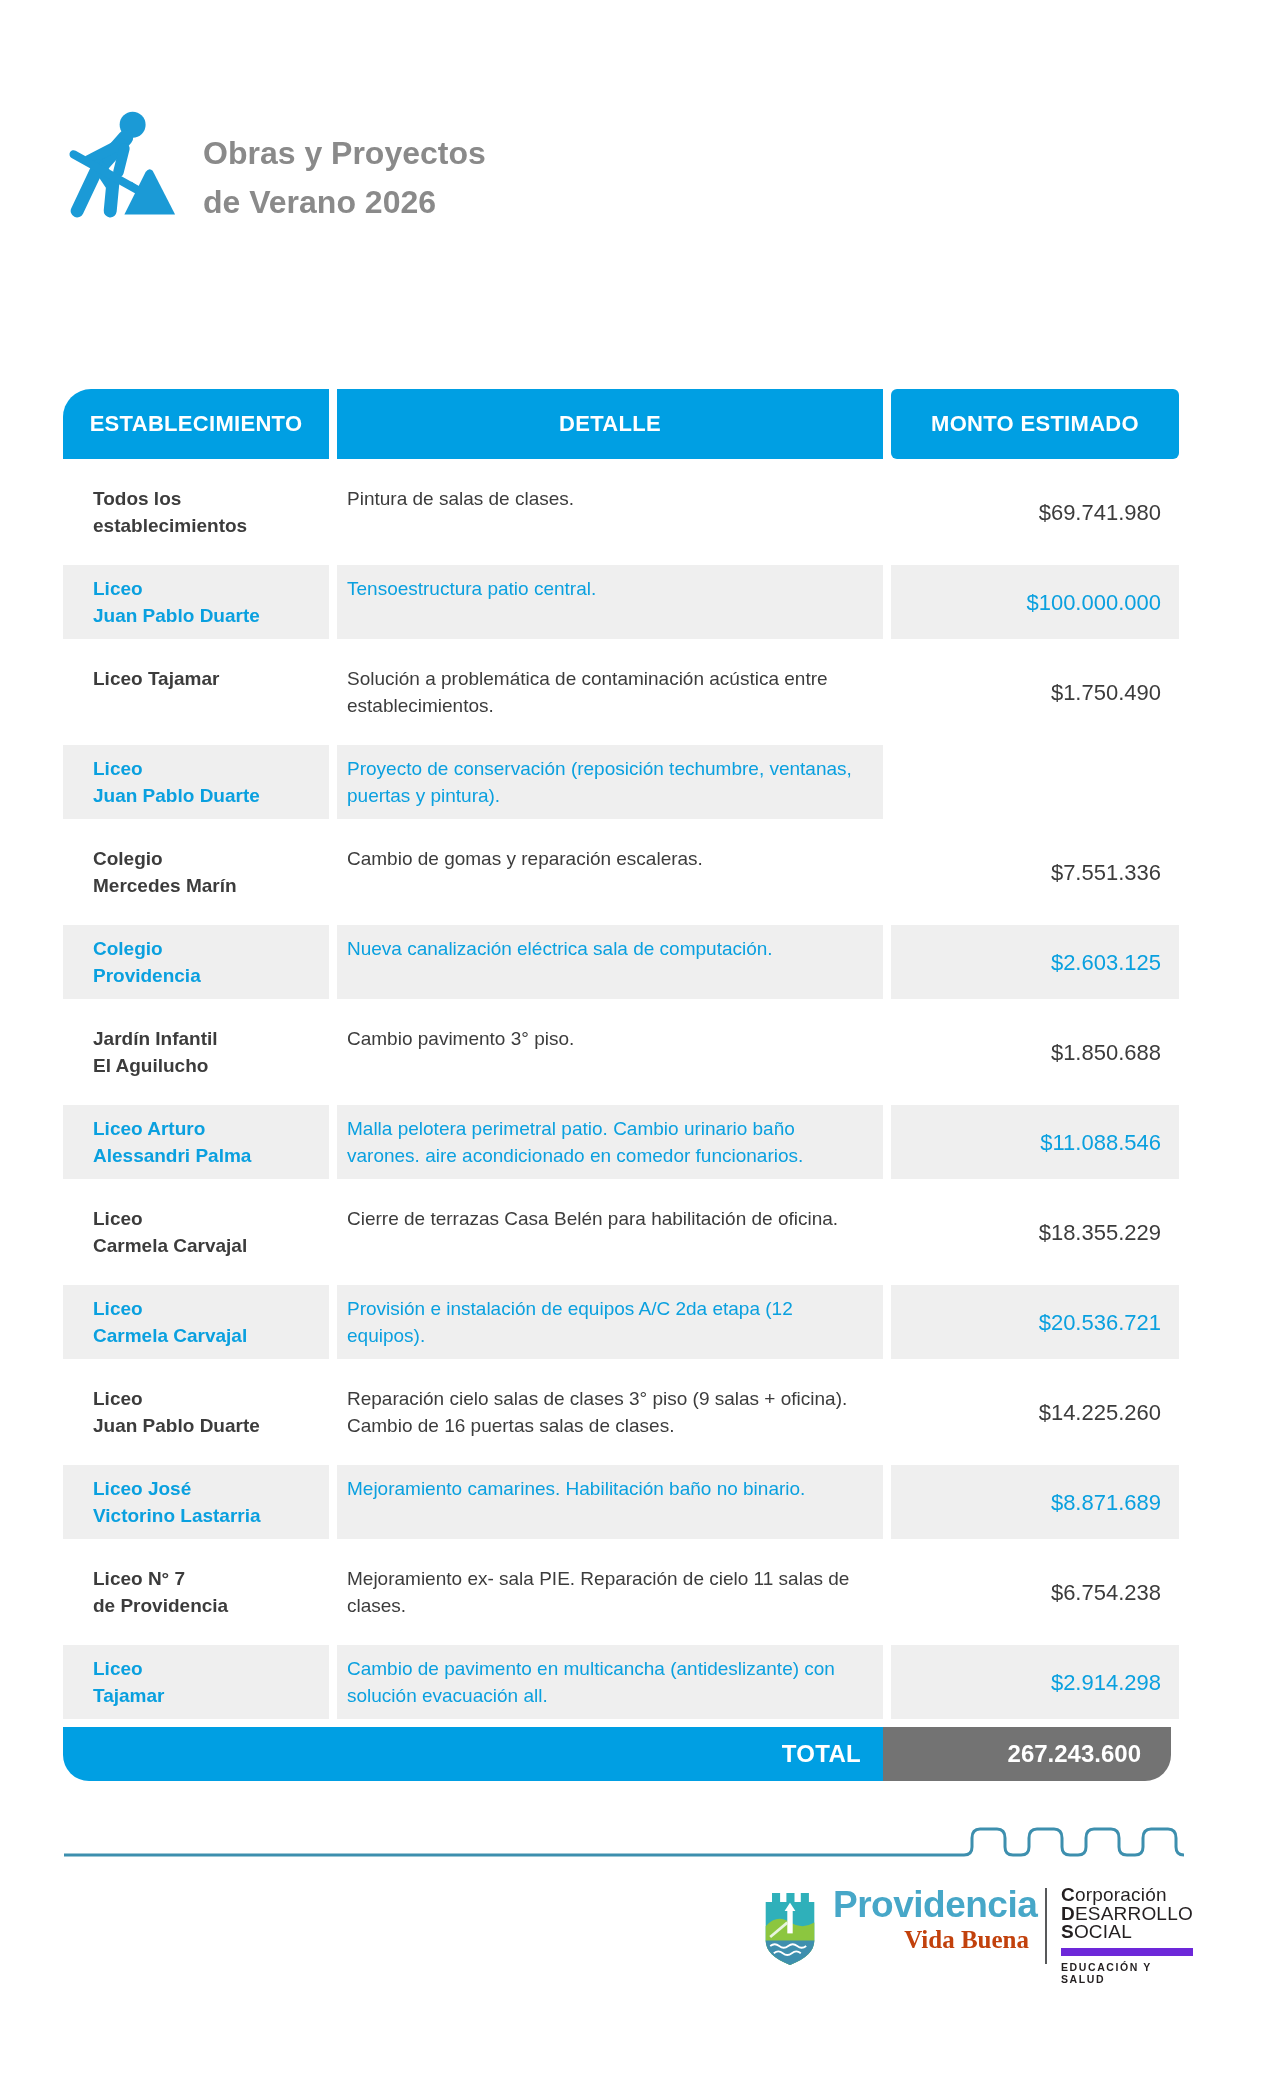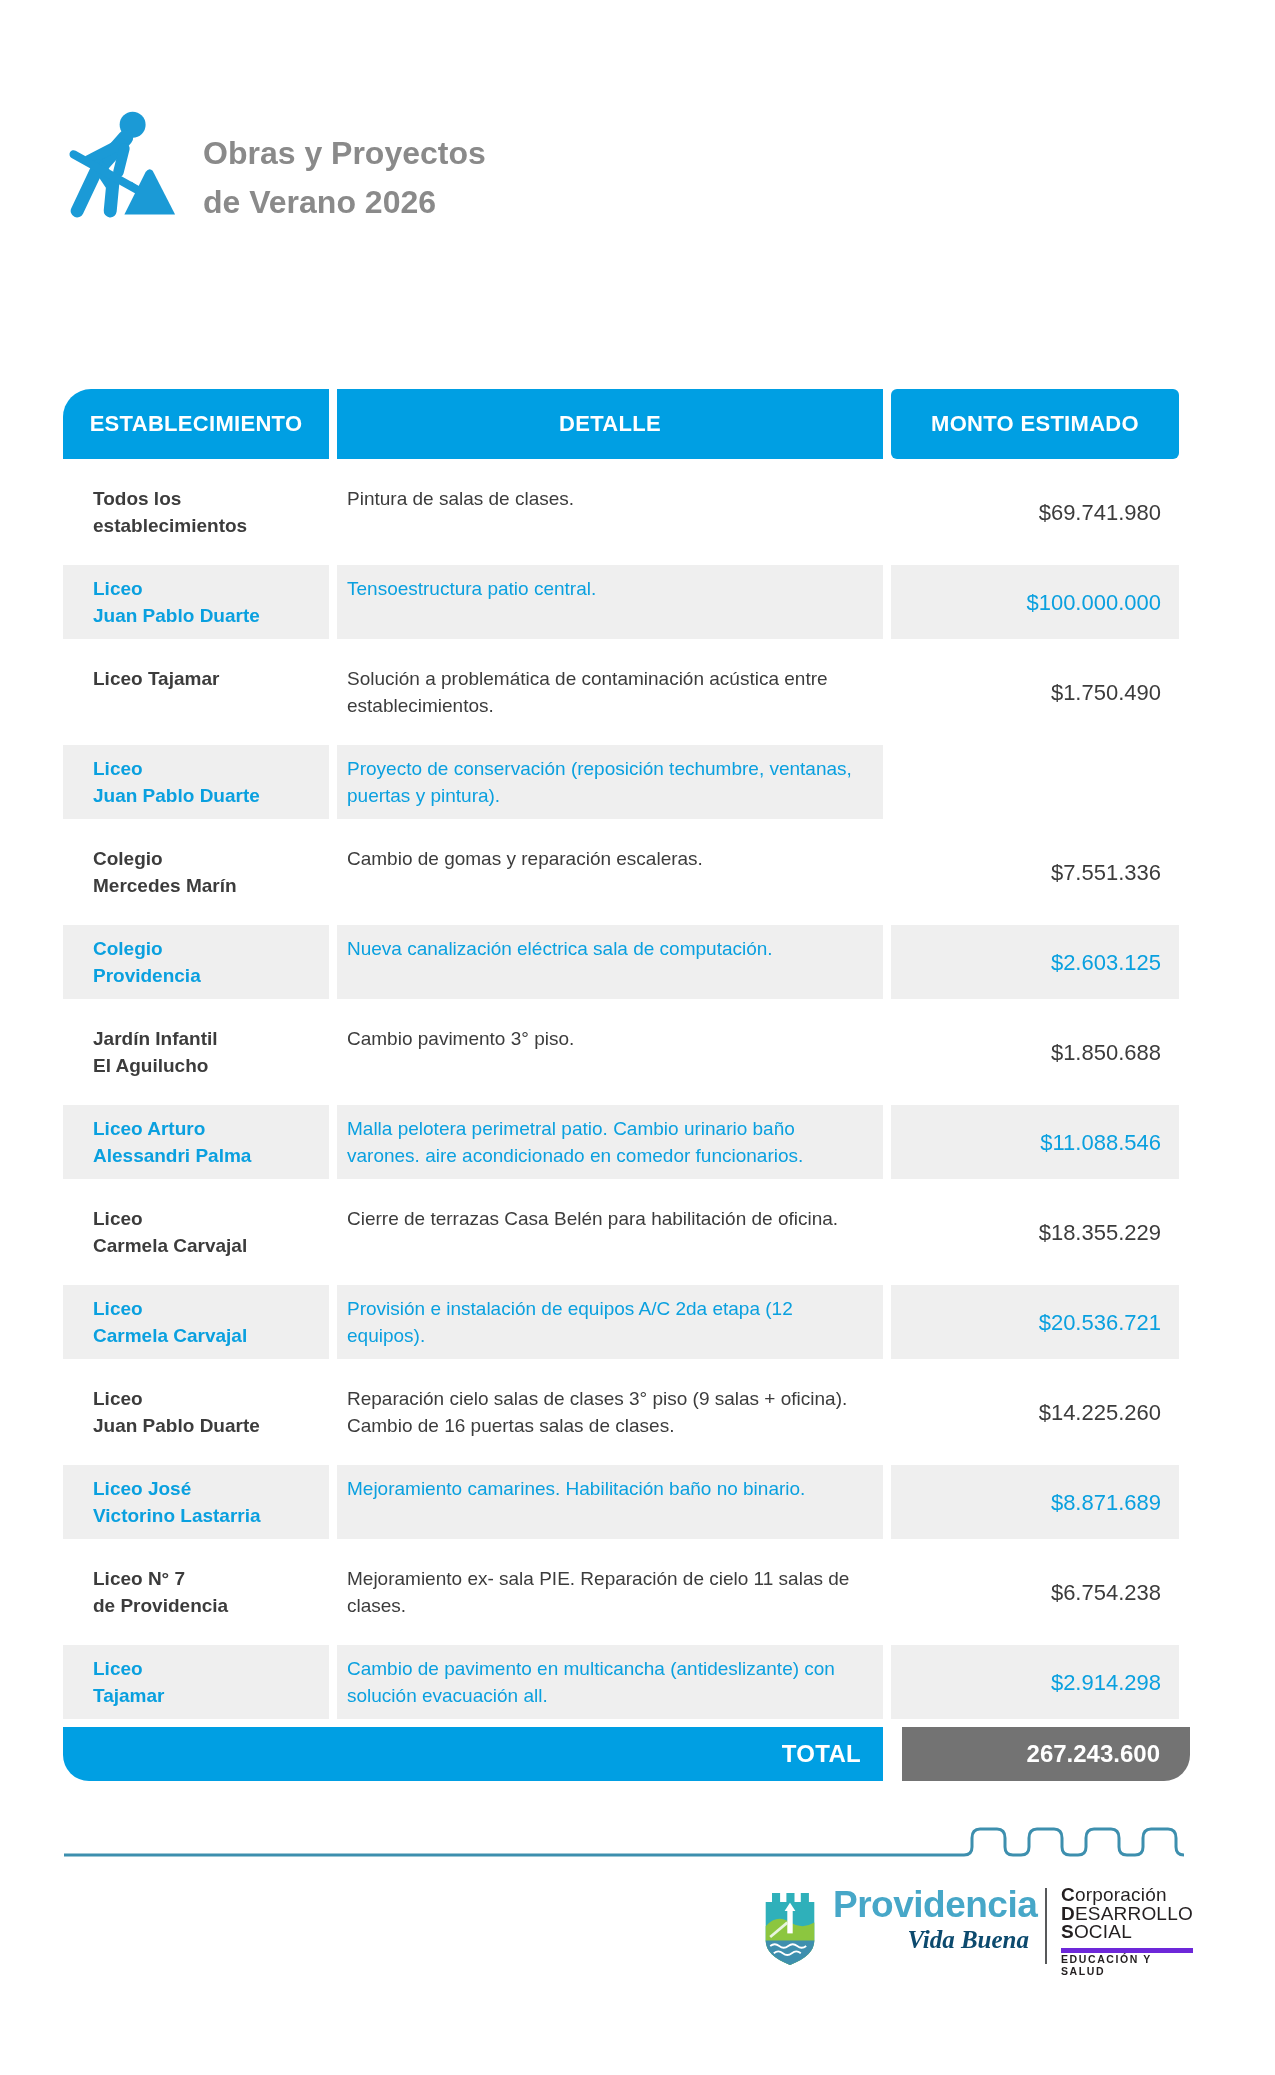--- a/index.html
+++ b/index.html
@@ -21,39 +21,39 @@
   .th.last{border-top-right-radius:28px;border-radius:6px;}
 
   .row{min-height:64px;}
   .cell{font-size:19px;line-height:27px;color:#3c3c3c;}
   .cell.est{padding:10px 6px 10px 30px;font-weight:700;white-space:pre-line;}
   .cell.det{padding:10px 14px 10px 10px;}
   .cell.mon{display:flex;align-items:center;justify-content:flex-end;padding-right:18px;font-size:22px;}
   .row.hl .cell{background:#efefef;color:#0aa0df;}
   .row.hl .cell.est{font-weight:700;}
 
-  .totalrow{display:grid;grid-template-columns:820px 288px;column-gap:19px;margin-top:8px;height:54px;}
+  .totalrow{display:grid;grid-template-columns:820px 288px;column-gap:0;margin-top:8px;height:54px;}
   .totalrow .tleft{background:#009fe3;border-bottom-left-radius:26px;display:flex;align-items:center;
       justify-content:flex-end;padding-right:22px;color:#fff;font-size:24px;font-weight:700;letter-spacing:.3px;}
   .totalrow .tright{background:#737373;border-bottom-right-radius:26px;display:flex;align-items:center;
       justify-content:flex-end;padding-right:30px;color:#fff;font-size:24px;font-weight:700;}
 
   
   .squiggle{position:absolute;left:63px;top:1814px;}
   .footer-logos{position:absolute;left:763px;top:1886px;display:flex;align-items:flex-start;}
   .prov-crest{width:54px;height:84px;}
   .prov-text{margin-left:16px;width:196px;text-align:right;}
   .prov-name{font-size:37px;font-weight:700;color:#47a7c8;letter-spacing:-.5px;line-height:38px;}
-  .prov-tag{font-family:"Liberation Serif",serif;font-style:italic;font-weight:700;font-size:25px;
-      color:#0c4a6e;margin-top:2px;}
+  .prov-tag{font-family:"Liberation Serif",serif;font-weight:700;font-size:25px;
+      color:#c2410c;margin-top:2px;}
   .logo-divider{border-left:2px solid #58595b;height:76px;margin:2px 14px 0 16px;}
   .cds{padding-top:0;}
   .cds-line{font-size:19px;line-height:18.5px;color:#231f20;letter-spacing:.2px;}
   .cds-line::first-letter{font-weight:700;}
-  .cds-sub{margin-top:6px;border-top:5px solid #6d28d9;font-size:10.5px;font-weight:700;
+  .cds-sub{margin-top:6px;border-top:8px solid #6d28d9;padding-top:5px;font-size:10.5px;font-weight:700;
       letter-spacing:1.6px;color:#231f20;width:132px;}
 </style>
 </head>
 <body>
 
 <div class="page">
 
   <header class="brand">
     <span class="brand-icon">
       <svg viewBox="0 0 100 100" width="118" height="118">

